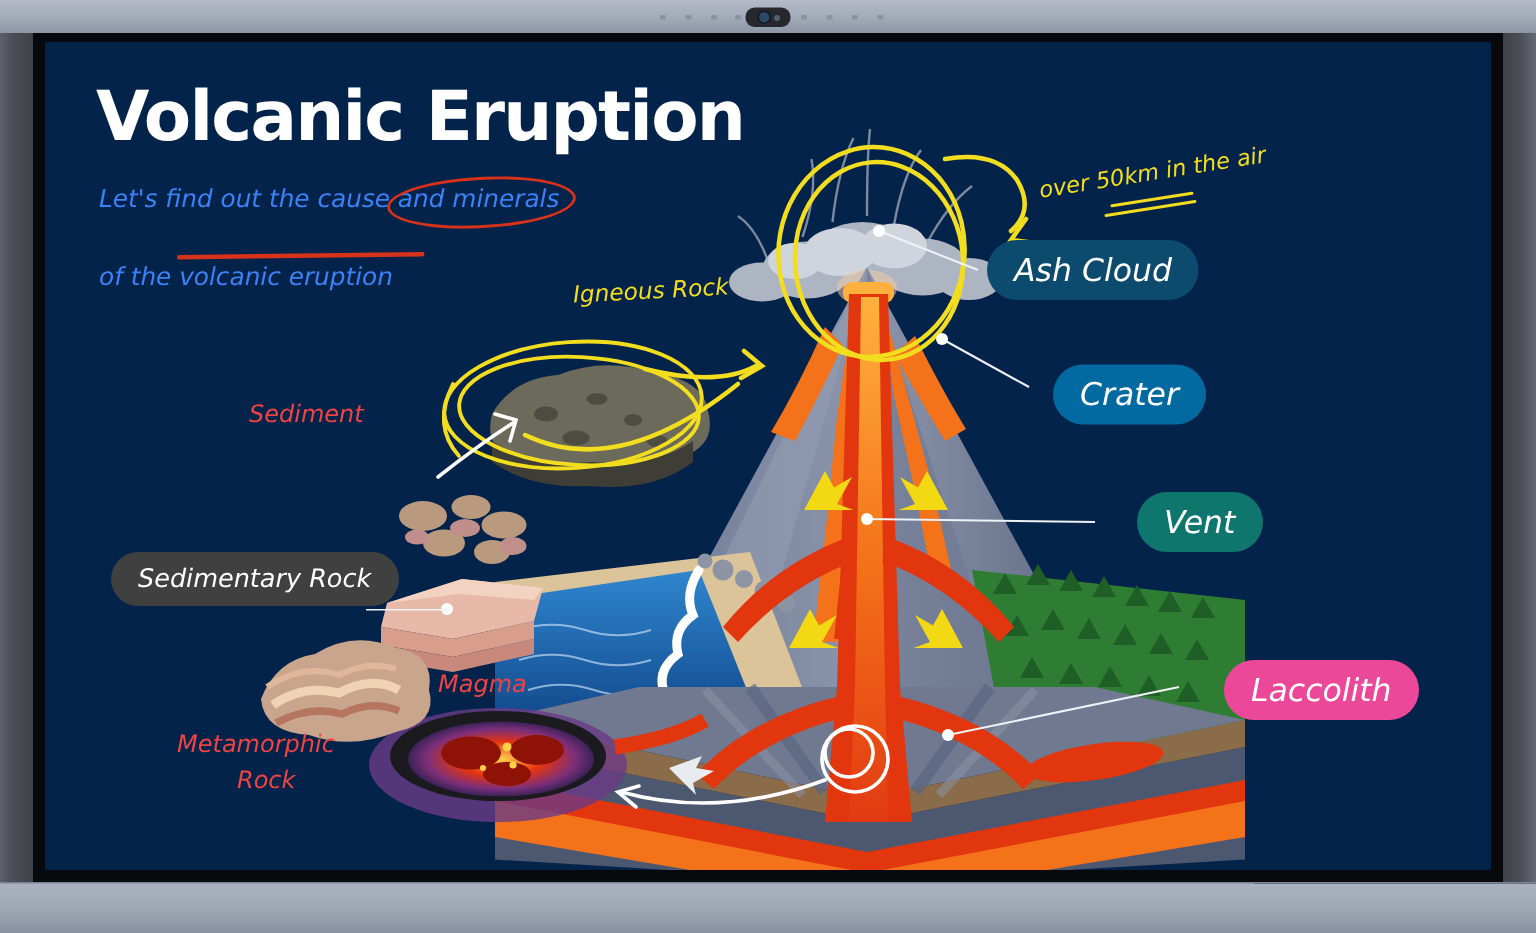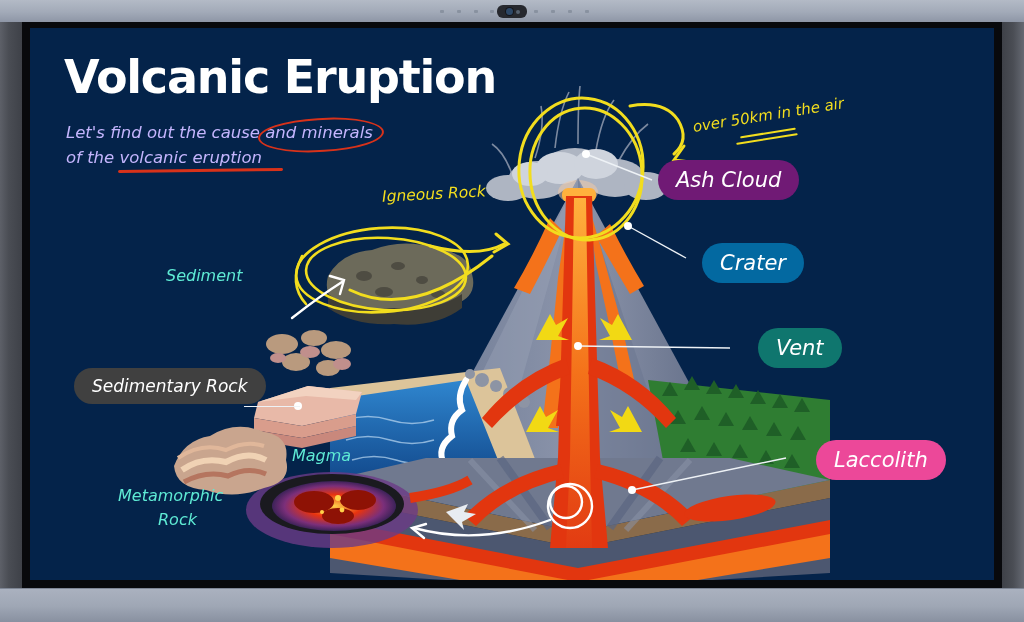--- a/index.html
+++ b/index.html
@@ -36,41 +36,41 @@
   
   .slide{position:absolute;inset:0;}
 
   .title{position:absolute;left:34px;top:22px;color:#ffffff;
      font-size:46px;font-weight:bold;letter-spacing:-1.2px;
      font-family:"DejaVu Sans","Liberation Sans",sans-serif;}
 
   .hand{font-family:"DejaVu Sans","Liberation Sans",sans-serif;}
 
   .note-red{position:absolute;left:36px;top:92px;width:420px;
-     color:#c4b5fd;font-size:16.5px;line-height:25px;font-style:italic;}
-  .note-red .l2{display:block;}
+     color:#3b82f6;font-size:16.5px;line-height:25px;font-style:italic;}
+  .note-red .l2{display:block;margin-top:27px;}
   .circle-minerals{position:absolute;left:228px;top:90px;width:122px;height:30px;
      border:2.2px solid #d8321a;border-radius:50%/52%;
      transform:rotate(-3deg);}
   .ul-volcanic{position:absolute;left:88px;top:141px;width:165px;height:2.6px;
      background:#d8321a;border-radius:2px;transform:rotate(-.7deg);}
 
   
   .yel{color:#f2dd1e;}
   .hw-50km{position:absolute;left:662px;top:78px;font-size:15px;font-style:italic;
      transform:rotate(-9deg);white-space:nowrap;}
   .ul-50km{position:absolute;left:710px;top:104px;width:56px;height:2.4px;
      background:#f2dd1e;transform:rotate(-9deg);border-radius:2px;}
   .ul-50km2{position:absolute;left:706px;top:110px;width:62px;height:2.2px;
      background:#f2dd1e;transform:rotate(-9deg);border-radius:2px;}
   .hw-igneous{position:absolute;left:352px;top:157px;font-size:15.5px;
      font-style:italic;transform:rotate(-3deg);white-space:nowrap;}
 
   
-  .wlabel{position:absolute;color:#5eead4;font-size:16px;font-style:italic;
+  .wlabel{position:absolute;color:#ef4444;font-size:16px;font-style:italic;
      white-space:nowrap;}
 
   
   .pill{position:absolute;display:flex;align-items:center;justify-content:center;
      color:#fff;border-radius:22px;font-size:21px;font-style:italic;
      padding:0 18px;height:40px;box-sizing:border-box;white-space:nowrap;}
 
   
   .lead{position:absolute;background:#eef2f6;height:1.3px;transform-origin:0 50%;}
 
@@ -359,21 +359,21 @@
     <div class="hw-50km hand yel">over 50km in the air</div>
     <div class="ul-50km"></div>
     <div class="ul-50km2"></div>
     <div class="hw-igneous hand yel">Igneous Rock</div>
 
     <div class="wlabel hand" style="left:136px;top:238px">Sediment</div>
     <div class="wlabel hand" style="left:262px;top:418px">Magma</div>
     <div class="wlabel hand" style="left:88px;top:458px">Metamorphic</div>
     <div class="wlabel hand" style="left:128px;top:482px">Rock</div>
 
-    <div class="pill" style="left:628px;top:132px;background:#701a75">Ash Cloud</div>
+    <div class="pill" style="left:628px;top:132px;background:#0c4a6e">Ash Cloud</div>
     <div class="pill" style="left:672px;top:215px;background:#0369a1">Crater</div>
     <div class="pill" style="left:728px;top:300px;background:#0f766e">Vent</div>
     <div class="pill" style="left:786px;top:412px;background:#ec4899">Laccolith</div>
     <div class="pill" style="left:44px;top:340px;background:#404040;font-size:17px;height:36px">Sedimentary Rock</div>
 
     <div class="lead" style="left:214px;top:378px;width:56px"></div>
 
    </div>
   </div>
 

